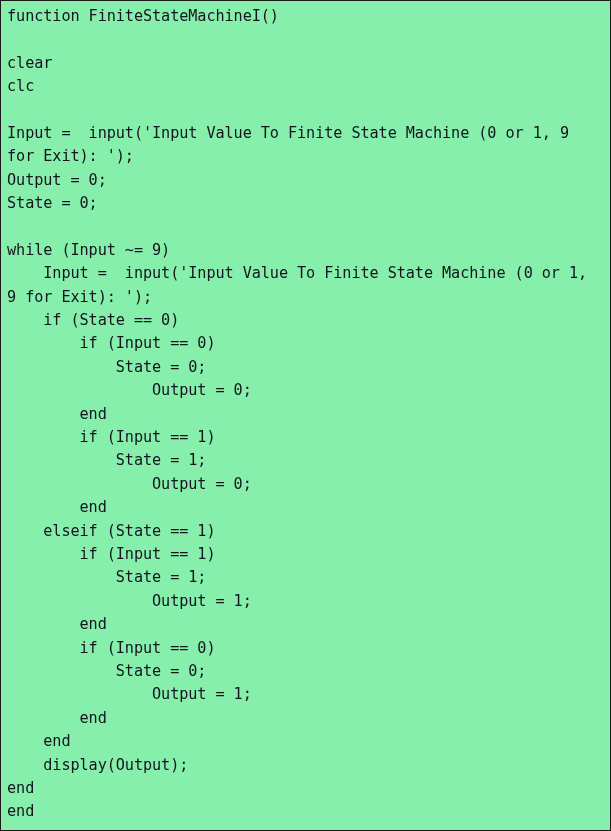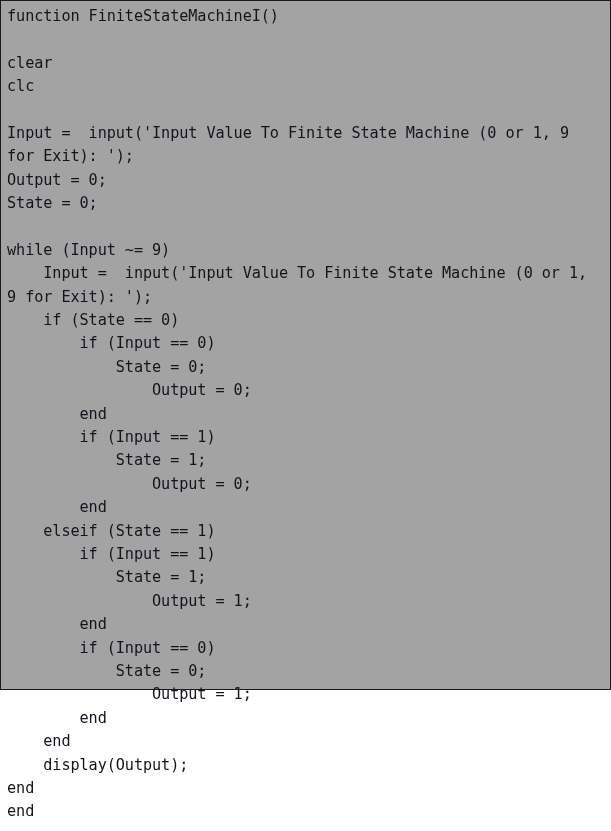--- a/index.html
+++ b/index.html
@@ -10,22 +10,22 @@
   }
   body {
     width: 611px;
     height: 831px;
     overflow: hidden;
     font-family: "DejaVu Sans Mono", "Liberation Mono", monospace;
   }
   #code-listing {
     box-sizing: border-box;
     width: 611px;
-    height: 690px;
-    background: #a3a3a3;
+    height: 831px;
+    background: #86efac;
     border: 1px solid #1a1a1a;
     padding: 4px 0 0 0;
   }
   #code-block {
     margin: 0;
     padding: 0;
     display: block;
   }
   .code-line {
     display: block;

